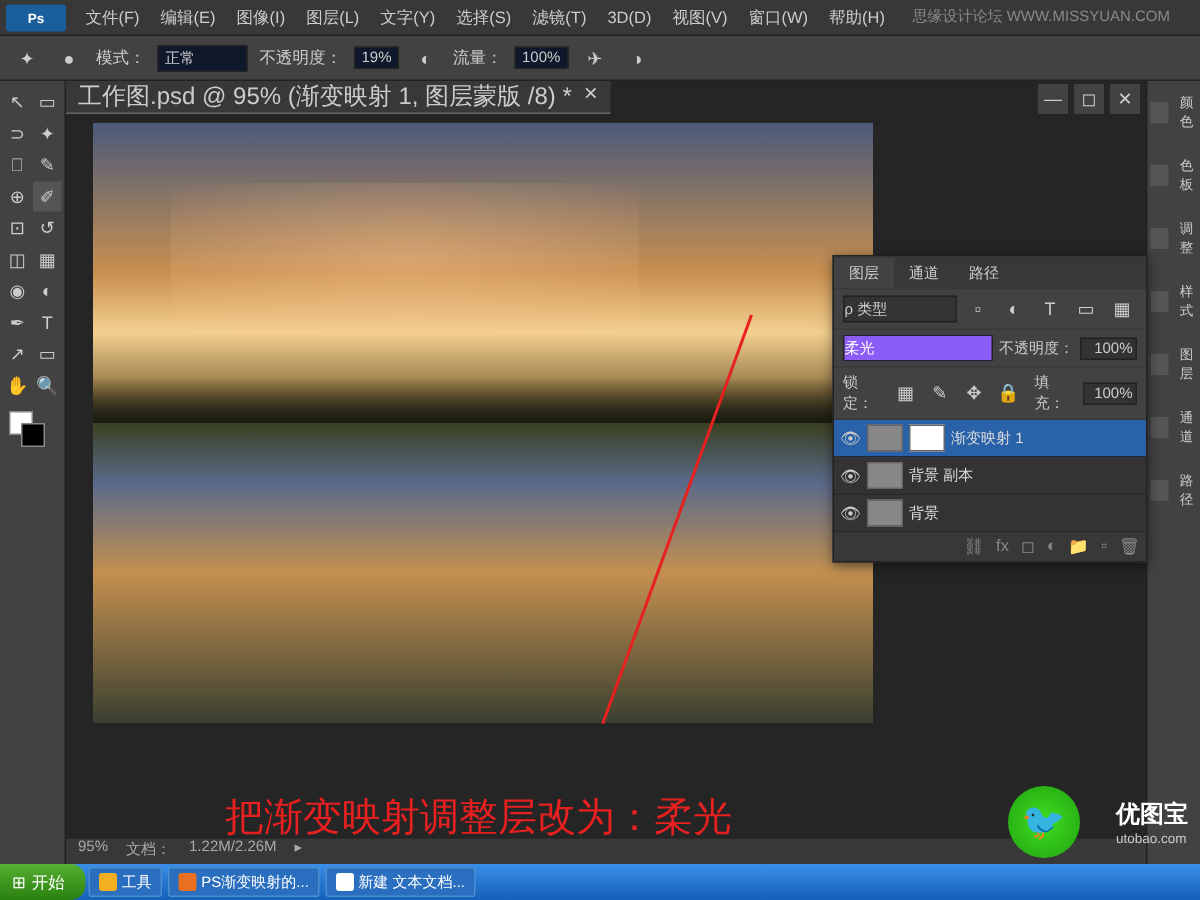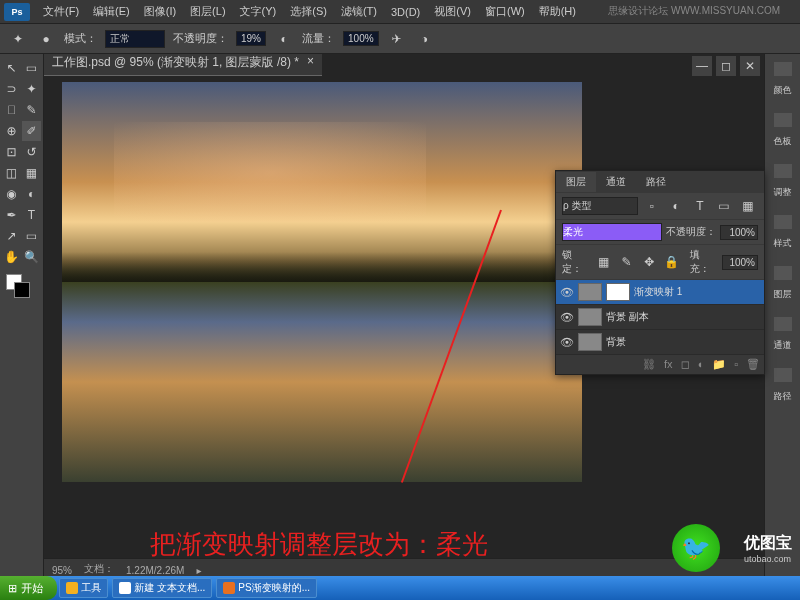--- a/index.html
+++ b/index.html
@@ -1,40 +1,40 @@
 <!DOCTYPE html>
 <html><head>
 <meta charset="utf-8">
 <style>
 * { margin: 0; padding: 0; box-sizing: border-box; font-family: "Microsoft YaHei", sans-serif; }
 body { width: 800px; height: 600px; background: #383838; color: #ccc; font-size: 11px; overflow: hidden; position: relative; }
 .titlebar { height: 24px; background: #383838; display: flex; align-items: center; padding: 0 4px; border-bottom: 1px solid #222; }
-.ps-logo { width: 26px; height: 18px; background: #1a5f9c; color: #fff; font-size: 9px; font-weight: bold; display: flex; align-items: center; justify-content: center; border-radius: 2px; margin-right: 6px; }
+.ps-logo { width: 40px; height: 18px; background: #1a5f9c; color: #fff; font-size: 9px; font-weight: bold; display: flex; align-items: center; justify-content: center; border-radius: 2px; margin-right: 6px; }
 .menu-item { padding: 3px 7px; cursor: pointer; font-size: 11px; }
 .watermark { position: absolute; right: 20px; top: 4px; color: #888; font-size: 10px; text-align: right; }
 .optbar { height: 30px; background: #424242; display: flex; align-items: center; padding: 0 8px; border-bottom: 1px solid #222; gap: 8px; }
 .opt-label { font-size: 11px; color: #ccc; }
 .opt-field { background: #0f172a; border: 1px solid #222; padding: 1px 4px; font-size: 10px; color: #ccc; }
 .main { display: flex; height: calc(100% - 78px); }
 .toolbox { width: 44px; background: #424242; border-right: 1px solid #222; padding: 4px 2px; display: flex; flex-direction: column; gap: 1px; }
 .tool-row { display: flex; gap: 1px; }
 .tool { width: 20px; height: 20px; background: #424242; display: flex; align-items: center; justify-content: center; font-size: 12px; cursor: pointer; }
 .swatches { margin-top: 6px; position: relative; height: 30px; }
 .swatch-fg { width: 16px; height: 16px; background: #fff; border: 1px solid #888; position: absolute; top: 0; left: 4px; }
 .swatch-bg { width: 16px; height: 16px; background: #000; border: 1px solid #888; position: absolute; top: 8px; left: 12px; }
 .canvas-area { flex: 1; background: #252525; position: relative; overflow: hidden; }
-.doc-tab { height: 22px; background: #383838; display: flex; align-items: flex-start; padding: 0 8px; font-size: 12px; color: #ccc; width: fit-content; border-bottom: 1px solid #666; }
+.doc-tab { height: 22px; background: #383838; display: flex; align-items: flex-start; padding: 0 8px; font-size: 16px; color: #ccc; width: fit-content; border-bottom: 1px solid #666; }
 .doc-tab-close { margin-left: 8px; cursor: pointer; }
 .doc-winctrl { position: absolute; right: 4px; top: 2px; display: flex; gap: 4px; }
 .canvas-img { margin: 6px 0 0 18px; width: 520px; height: 400px; background: linear-gradient(to bottom, #4a5a7a 0%, #c89050 25%, #f4d090 35%, #8a7040 45%, #3a4020 50%, #5a6a8a 60%, #c49050 75%, #3a4030 100%); position: relative; overflow: hidden; }
 .sky-cloud { position: absolute; top: 10%; left: 10%; width: 60%; height: 25%; background: radial-gradient(ellipse, rgba(255,200,150,0.4), transparent); }
 .silhouette { position: absolute; bottom: 50%; left: 0; right: 0; height: 30px; background: linear-gradient(to top, #1a1a10, transparent); }
-.status-bar { position: absolute; bottom: 0; left: 0; right: 0; height: 18px; background: #383838; display: flex; align-items: flex-end; padding: 0 8px; font-size: 10px; color: #aaa; gap: 12px; border-top: 1px solid #222; }
+.status-bar { position: absolute; bottom: 0; left: 0; right: 0; height: 18px; background: #383838; display: flex; align-items: flex-start; padding: 0 8px; font-size: 10px; color: #aaa; gap: 12px; border-top: 1px solid #222; }
 .right-panels { width: 36px; background: #424242; border-left: 1px solid #222; display: flex; flex-direction: column; padding: 4px 2px; gap: 8px; }
-.right-panel-btn { display: flex; flex-direction: column; align-items: center; gap: 8px; padding: 4px 0; cursor: pointer; font-size: 9px; }
+.right-panel-btn { display: flex; flex-direction: row; align-items: center; gap: 8px; padding: 4px 0; cursor: pointer; font-size: 9px; }
 .right-panel-icon { width: 18px; height: 14px; background: #555; }
 .layers-panel { position: absolute; top: 170px; left: 555px; width: 210px; background: #424242; border: 1px solid #222; box-shadow: 0 2px 8px rgba(0,0,0,0.5); z-index: 10; }
 .panel-tabs { display: flex; background: #383838; height: 22px; align-items: center; }
 .panel-tab { padding: 3px 10px; font-size: 10px; cursor: pointer; }
 .panel-tab.active { background: #424242; }
 .panel-row { display: flex; align-items: center; padding: 3px 6px; gap: 4px; border-bottom: 1px solid #383838; font-size: 10px; }
 .panel-select { background: #333; border: 1px solid #222; padding: 1px 0; font-size: 10px; color: #ccc; flex: 1; }
 .panel-select.highlight { background: #8b5cf6; color: #fff; }
 .panel-val { width: 38px; background: #333; border: 1px solid #222; padding: 1px 2px; font-size: 10px; color: #ccc; text-align: right; }
 .layer-list { background: #333; max-height: 140px; overflow-y: auto; }
@@ -261,20 +261,20 @@
 <div class="taskbar">
   <div class="start-btn">
       <span>⊞</span>
       <span>开始</span>
     </div>
   <div class="task-item">
       <div class="task-icon"></div>
       <span>工具</span>
     </div>
   <div class="task-item">
+      <div class="task-icon" style="background:#e87020"></div>
+      <span>PS渐变映射的...</span>
+    </div>
+  <div class="task-item">
       <div class="task-icon" style="background:#fff"></div>
       <span>新建 文本文档...</span>
     </div>
-  <div class="task-item">
-      <div class="task-icon" style="background:#e87020"></div>
-      <span>PS渐变映射的...</span>
-    </div>
 </div>
 
 </body></html>

